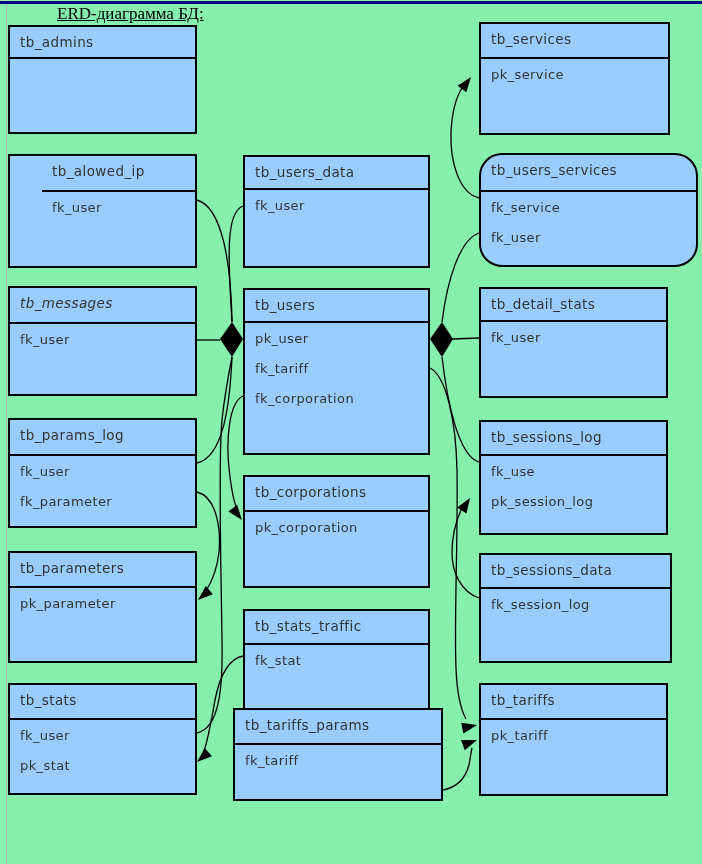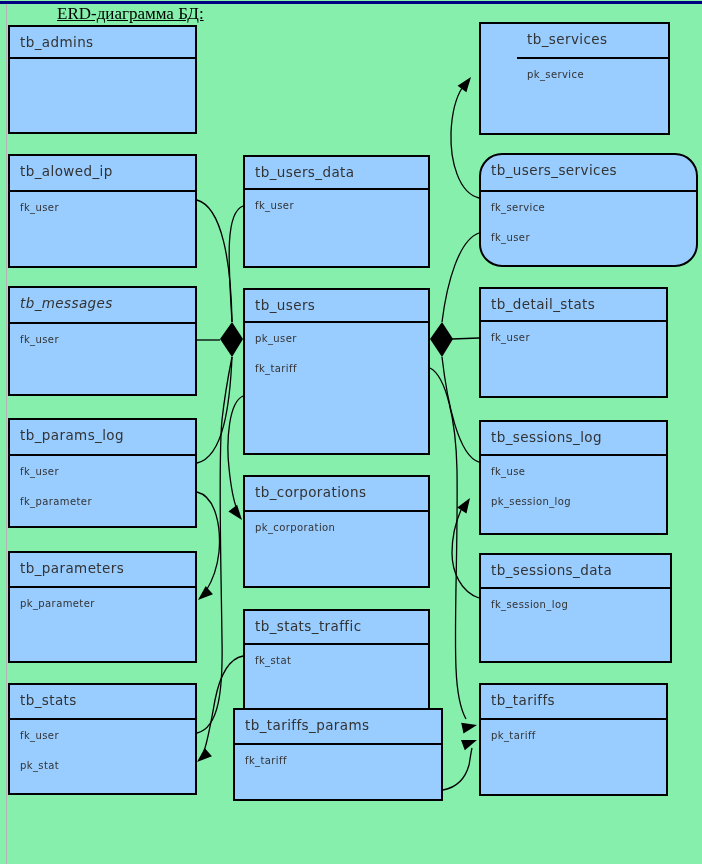--- a/index.html
+++ b/index.html
@@ -9,39 +9,39 @@
   .left-rule{position:absolute;left:6px;top:4px;width:1px;height:860px;background:#b3b3b3;}
   .page-title{position:absolute;left:57px;top:4px;margin:0;
         font-family:"Liberation Serif",serif;font-size:17px;font-weight:normal;
         color:#000000;text-decoration:underline;white-space:nowrap;}
   #entity-layer{position:absolute;left:0;top:0;width:702px;height:864px;}
   .entity{position:absolute;background:#99CCFF;border:2px solid #000000;box-sizing:border-box;}
   .entity-header{box-sizing:border-box;border-bottom:2px solid #000000;
         padding:7px 2px 0 10px;font-size:13.5px;color:#333333;letter-spacing:0.4px;
         overflow:hidden;white-space:nowrap;}
   .entity-body{padding-top:5px;}
-  .entity-field{height:30px;line-height:22px;padding-left:10px;font-size:10px;
+  .entity-field{height:30px;line-height:22px;padding-left:10px;font-size:13px;
         color:#333333;letter-spacing:0.4px;white-space:nowrap;}
   #connector-layer{position:absolute;left:0;top:0;pointer-events:none;}
   #connector-layer path{fill:none;stroke:#000000;stroke-width:1.3;}
   #connector-layer polygon{fill:#000000;stroke:none;}
 </style>
 </head>
 <body>
 
 <div id="page">
   <div class="top-rule"></div>
   <div class="left-rule"></div>
   <h1 class="page-title">ERD-диаграмма БД:</h1>
   <div id="entity-layer">
       <div class="entity" style="left: 8px; top: 25px; width: 189px; height: 109px;">
         <div class="entity-header" style="height: 32px;">tb_admins</div>
         <div class="entity-body"></div>
       </div>
-      <div class="entity" style="left: 8px; top: 154px; width: 189px; height: 114px;">
+      <div class="entity" style="left: 8px; top: 154px; width: 189px; height: 114px; padding-left: 32px;">
         <div class="entity-header" style="height: 36px;">tb_alowed_ip</div>
         <div class="entity-body">
           <div class="entity-field">fk_user</div>
         </div>
       </div>
       <div class="entity" style="left: 8px; top: 286px; width: 189px; height: 110px;">
         <div class="entity-header" style="height: 36px; font-style: italic;">tb_messages</div>
         <div class="entity-body">
           <div class="entity-field">fk_user</div>
         </div>
@@ -70,41 +70,42 @@
         <div class="entity-header" style="height: 33px;">tb_users_data</div>
         <div class="entity-body">
           <div class="entity-field">fk_user</div>
         </div>
       </div>
       <div class="entity" style="left: 243px; top: 288px; width: 187px; height: 167px;">
         <div class="entity-header" style="height: 33px;">tb_users</div>
         <div class="entity-body">
           <div class="entity-field">pk_user</div>
           <div class="entity-field">fk_tariff</div>
+          <div class="entity-field">fk_corporation</div>
         </div>
       </div>
       <div class="entity" style="left: 243px; top: 475px; width: 187px; height: 113px;">
         <div class="entity-header" style="height: 35px;">tb_corporations</div>
         <div class="entity-body">
           <div class="entity-field">pk_corporation</div>
         </div>
       </div>
       <div class="entity" style="left: 243px; top: 609px; width: 187px; height: 111px;">
         <div class="entity-header" style="height: 34px;">tb_stats_traffic</div>
         <div class="entity-body">
           <div class="entity-field">fk_stat</div>
         </div>
       </div>
       <div class="entity" style="left: 233px; top: 708px; width: 210px; height: 93px;">
         <div class="entity-header" style="height: 35px;">tb_tariffs_params</div>
         <div class="entity-body">
           <div class="entity-field">fk_tariff</div>
         </div>
       </div>
-      <div class="entity" style="left: 479px; top: 22px; width: 191px; height: 113px; padding-left: 36px;">
+      <div class="entity" style="left: 479px; top: 22px; width: 191px; height: 113px;">
         <div class="entity-header" style="height: 35px;">tb_services</div>
         <div class="entity-body">
           <div class="entity-field">pk_service</div>
         </div>
       </div>
       <div class="entity" style="left: 479px; top: 153px; width: 219px; height: 114px; border-radius: 23px;">
         <div class="entity-header" style="height: 37px;">tb_users_services</div>
         <div class="entity-body">
           <div class="entity-field">fk_service</div>
           <div class="entity-field">fk_user</div>

